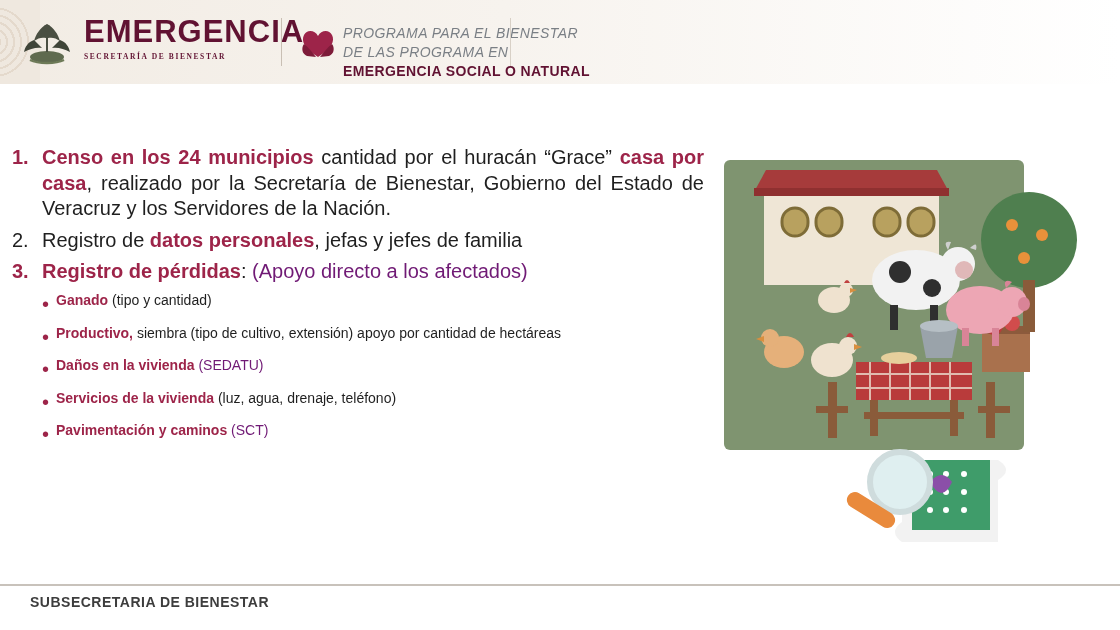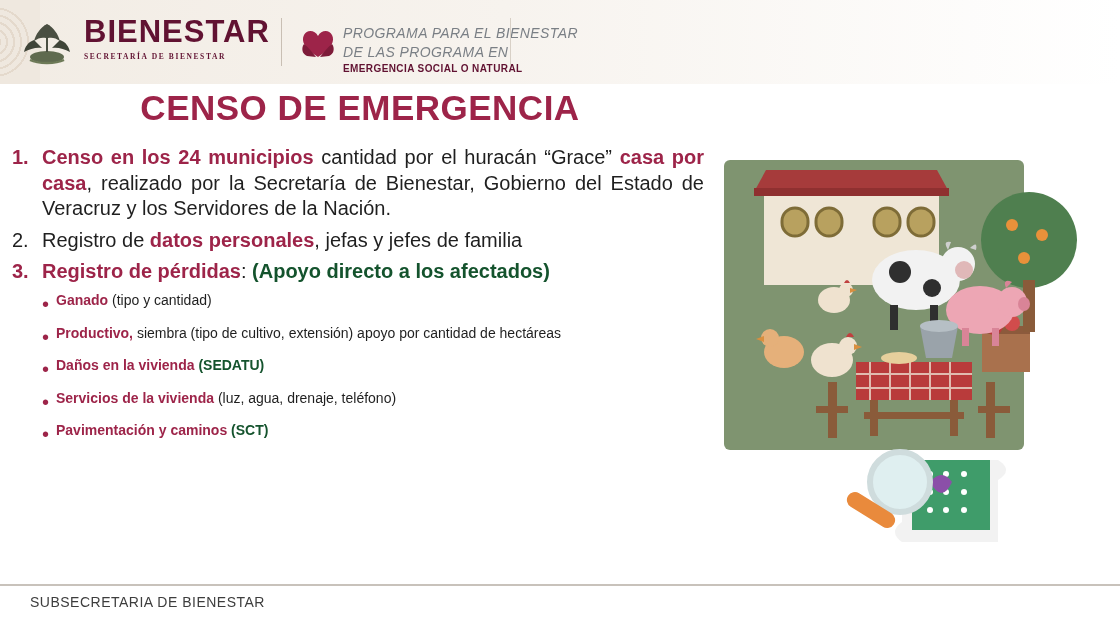--- a/index.html
+++ b/index.html
@@ -55,21 +55,21 @@
   }
   .prog-logo {
     position: absolute; left: 298px; top: 24px;
     width: 40px; height: 36px;
   }
   .prog-text {
     position: absolute; left: 343px; top: 24px;
     line-height: 1.35;
   }
   .prog-l1, .prog-l2 { font-size: 14px; color: #7a7f85; letter-spacing: .4px; font-style: italic; }
-  .prog-l3 { font-size: 10px; color: #611232; font-weight: bold; letter-spacing: .4px; }
+  .prog-l3 { font-size: 14px; color: #611232; font-weight: bold; letter-spacing: .4px; }
   .header-divider {
     position: absolute; left: 510px; top: 18px;
     width: 1px; height: 48px; background: #d8d0c6;
   }
 
   
   .slide-title {
     position: absolute; top: 88px; left: 0; width: 720px;
     text-align: center;
     font-size: 35px; font-weight: bold;
@@ -93,21 +93,21 @@
     text-align: left; padding-top: 1px;
   }
   .num.plain { color: #1f1f1f; font-weight: normal; }
   .txt {
     flex: 1 1 auto;
     font-size: 20px; line-height: 1.28;
     text-align: justify;
   }
   .txt.nojust { text-align: left; }
   b.red { color: #9d2449; font-weight: bold; }
-  b.dark { color: #14532d; font-weight: bold; }
+  b.dark { color: #701a75; font-weight: normal; }
   .sub {
     display: flex; align-items: flex-start;
     margin: 7px 0 7px 30px;
   }
   .dot {
     flex: 0 0 14px;
     font-size: 20px; color: #9d2449; line-height: 1.28;
   }
   .subtxt {
     flex: 1 1 auto;
@@ -122,21 +122,21 @@
 
   
   .footer {
     position: absolute; left: 0; bottom: 0;
     width: 1120px; height: 46px;
     border-top: 2px solid #c8c2bb;
     background: #ffffff;
   }
   .footer-text {
     position: absolute; left: 30px; top: 8px;
-    font-size: 14px; font-weight: normal; letter-spacing: .5px;
+    font-size: 14px; font-weight: bold; letter-spacing: .5px;
     color: #3d3d3d;
   }
 </style>
 </head>
 <body>
 
 <div class="slide">
 
   <div class="header">
     <div class="fingerprint"></div>
@@ -144,42 +144,41 @@
     <svg class="eagle" viewBox="0 0 54 52">
       <ellipse cx="27" cy="41" rx="17" ry="6" fill="#5f6a4f"></ellipse>
       <path d="M27 8 C20 12 16 18 14 25 C18 22 22 21 26 22 L26 36 L28 36 L28 22 C32 21 36 22 40 25 C38 18 34 12 27 8 Z" fill="#4a4f42"></path>
       <path d="M14 24 C8 26 5 31 4 36 C10 33 16 31 22 32 Z" fill="#3f4438"></path>
       <path d="M40 24 C46 26 49 31 50 36 C44 33 38 31 32 32 Z" fill="#3f4438"></path>
       <circle cx="27" cy="12" r="3.2" fill="#4a4f42"></circle>
       <path d="M10 44 C18 48 36 48 44 44" stroke="#6d7a57" stroke-width="2.4" fill="none"></path>
     </svg>
 
     <div class="brand">
-      <div class="brand-title">BIENESTAR</div>
+      <div class="brand-title">EMERGENCIA</div>
       <div class="brand-sub">SECRETARÍA DE BIENESTAR</div>
     </div>
 
     <div class="brand-divider"></div>
 
     <svg class="prog-logo" viewBox="0 0 40 36">
       <path d="M20 33 C6 24 3 17 6 11 C9 5 17 6 20 12 C23 6 31 5 34 11 C37 17 34 24 20 33 Z" fill="#9d2449"></path>
       <path d="M6 20 C3 24 4 30 9 32 L18 33 C14 28 10 23 6 20 Z" fill="#7d1b39"></path>
       <path d="M34 20 C37 24 36 30 31 32 L22 33 C26 28 30 23 34 20 Z" fill="#7d1b39"></path>
     </svg>
 
     <div class="prog-text">
       <div class="prog-l1">PROGRAMA PARA EL BIENESTAR</div>
       <div class="prog-l2">DE LAS PROGRAMA EN</div>
       <div class="prog-l3">EMERGENCIA SOCIAL O NATURAL</div>
     </div>
 
     <div class="header-divider"></div>
   </div>
 
-  <div class="slide-title">CENSO DE EMERGENCIA</div>
 
   <div class="content">
 
     <div class="item">
       <div class="num">1.</div>
       <div class="txt">
         <b class="red">Censo en los 24 municipios </b><span>cantidad por el huracán “Grace” </span><b class="red">casa por casa</b><span>, realizado por la Secretaría de Bienestar, Gobierno del Estado de Veracruz y los Servidores de la Nación.</span>
       </div>
     </div>
 

